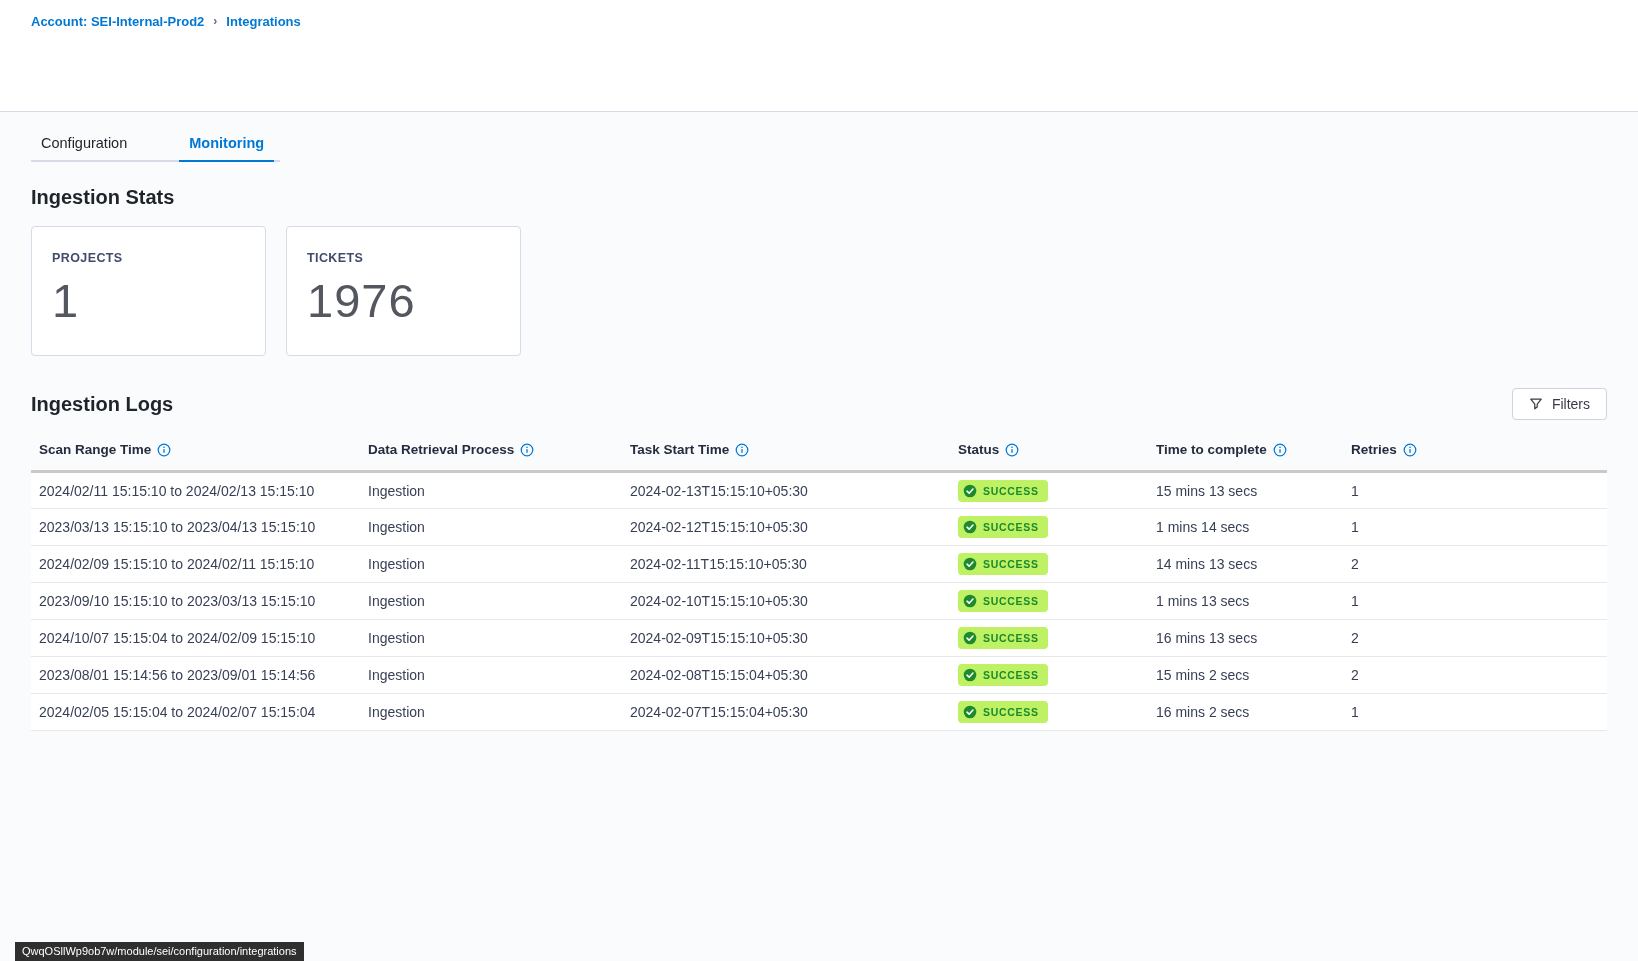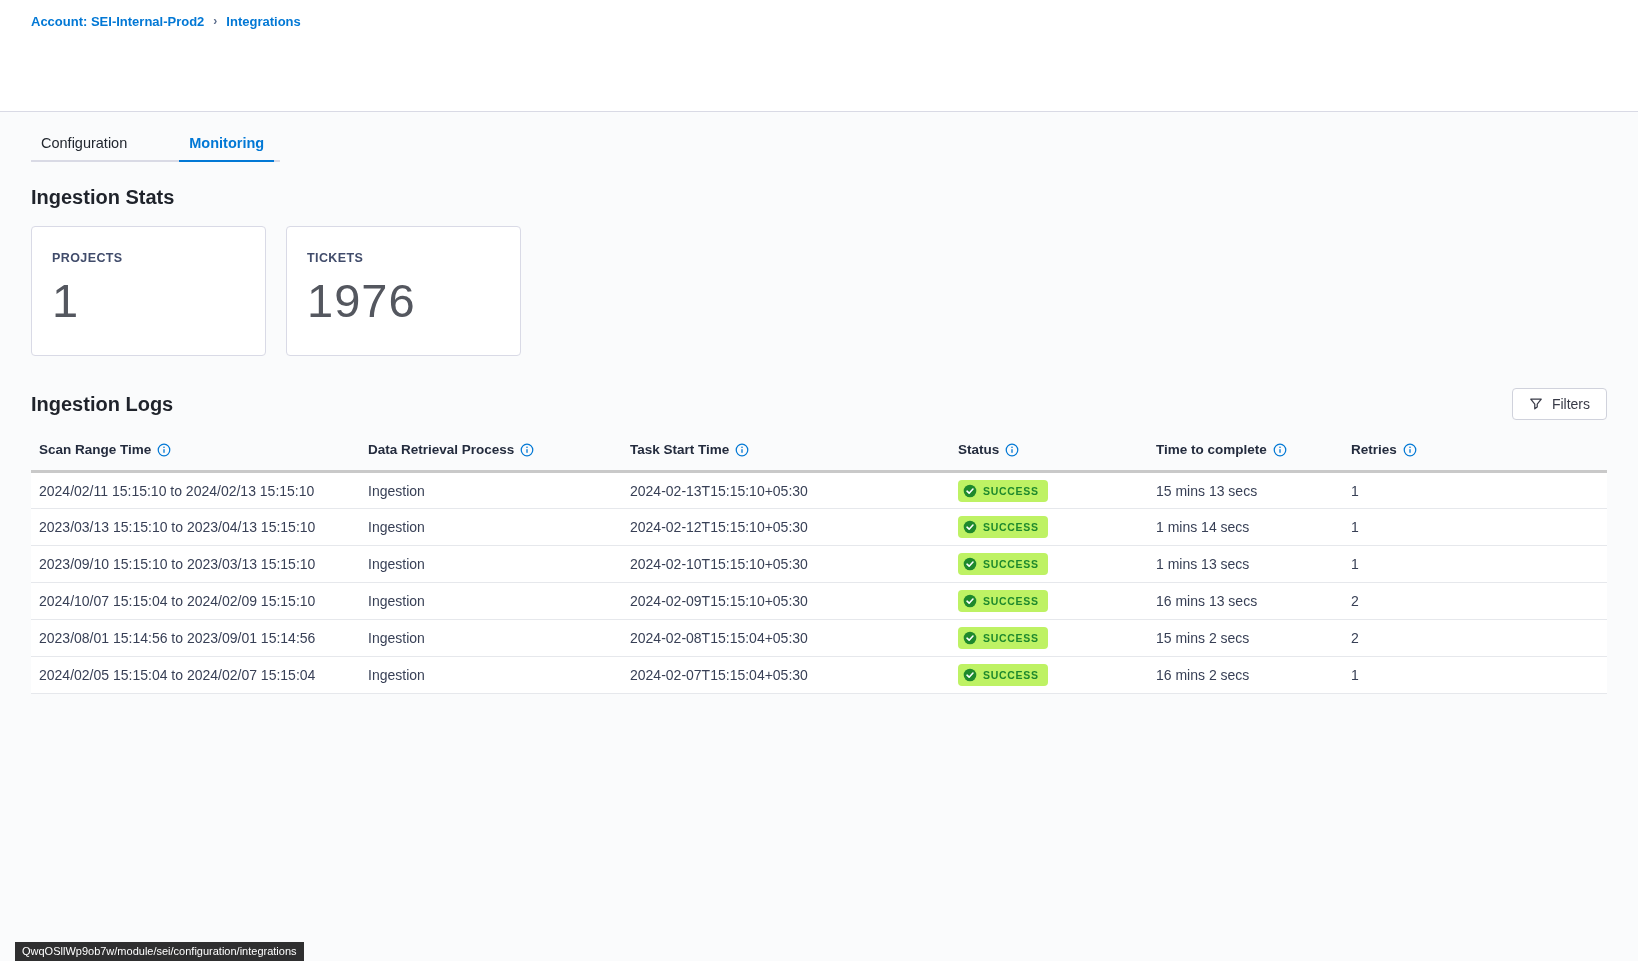--- a/index.html
+++ b/index.html
@@ -325,20 +325,36 @@
               <circle cx="8" cy="8" r="7.2" fill="#1e892d"></circle>
               <path d="M4.6 8.2 L7 10.5 L11.4 5.8" stroke="#ffffff" stroke-width="1.8" fill="none" stroke-linecap="round" stroke-linejoin="round"></path>
             </svg>
             <span>SUCCESS</span>
           </span>
         </td>
         <td>1 mins 14 secs</td>
         <td>1</td>
       </tr>
         <tr class="log-row">
+        <td>2024/02/09 15:15:10 to 2024/02/11 15:15:10</td>
+        <td>Ingestion</td>
+        <td>2024-02-11T15:15:10+05:30</td>
+        <td>
+          <span class="status-badge">
+            <svg class="check-circle" viewBox="0 0 16 16">
+              <circle cx="8" cy="8" r="7.2" fill="#1e892d"></circle>
+              <path d="M4.6 8.2 L7 10.5 L11.4 5.8" stroke="#ffffff" stroke-width="1.8" fill="none" stroke-linecap="round" stroke-linejoin="round"></path>
+            </svg>
+            <span>SUCCESS</span>
+          </span>
+        </td>
+        <td>14 mins 13 secs</td>
+        <td>2</td>
+      </tr>
+        <tr class="log-row">
         <td>2023/09/10 15:15:10 to 2023/03/13 15:15:10</td>
         <td>Ingestion</td>
         <td>2024-02-10T15:15:10+05:30</td>
         <td>
           <span class="status-badge">
             <svg class="check-circle" viewBox="0 0 16 16">
               <circle cx="8" cy="8" r="7.2" fill="#1e892d"></circle>
               <path d="M4.6 8.2 L7 10.5 L11.4 5.8" stroke="#ffffff" stroke-width="1.8" fill="none" stroke-linecap="round" stroke-linejoin="round"></path>
             </svg>
             <span>SUCCESS</span>

